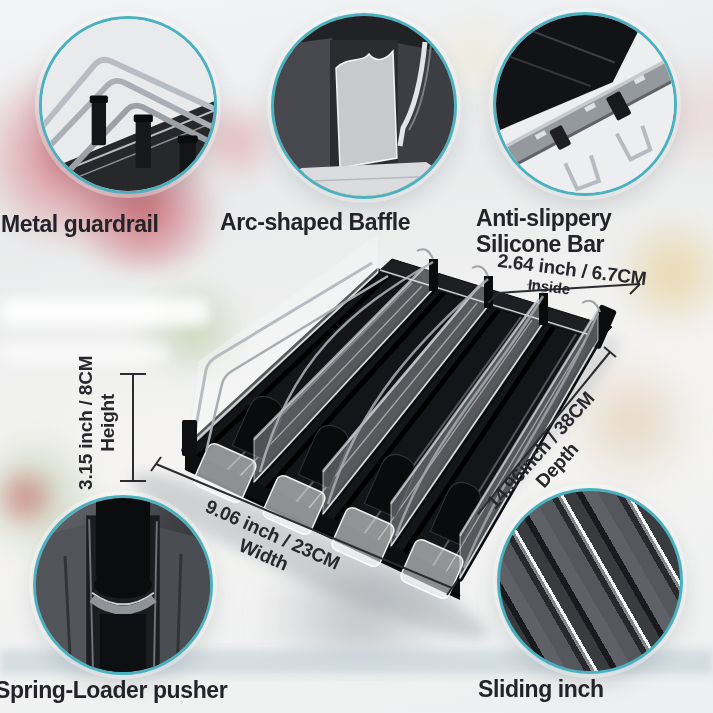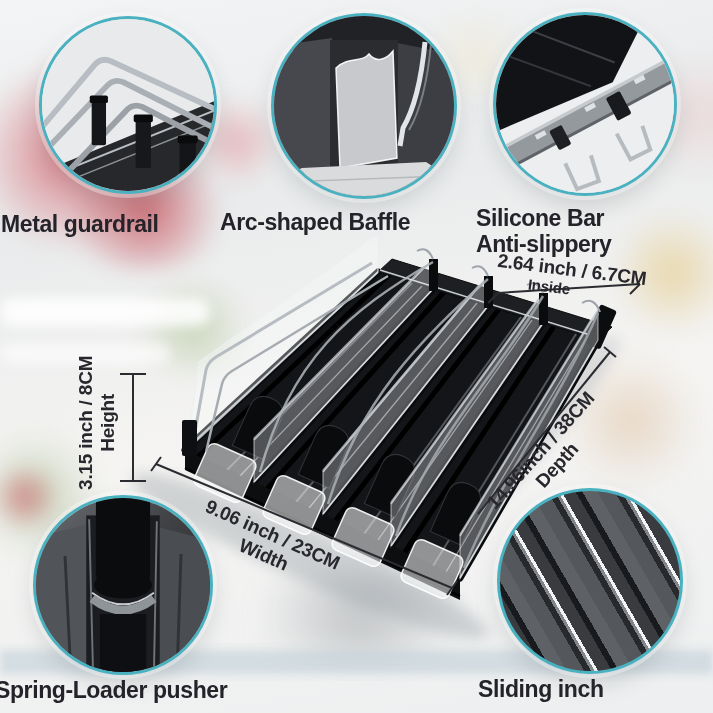--- a/index.html
+++ b/index.html
@@ -322,19 +322,19 @@
       <line x1="30" y1="60" x2="36" y2="180" stroke="#303236" stroke-width="3"></line>
       <line x1="150" y1="58" x2="146" y2="180" stroke="#303236" stroke-width="3"></line>
     </svg>
   </div>
 
   <div class="circle c-track"></div>
 
   <div class="callout-label lab-guardrail">Metal guardrail</div>
   <div class="callout-label lab-baffle">Arc-shaped Baffle</div>
   <div class="callout-label lab-silicone">
+    <div>Anti-slippery</div>
     <div>Silicone Bar</div>
-    <div>Anti-slippery</div>
   </div>
   <div class="callout-label lab-pusher">Spring-Loader pusher</div>
   <div class="callout-label lab-track">Sliding inch</div>
 
 </div>
 
 </body></html>

